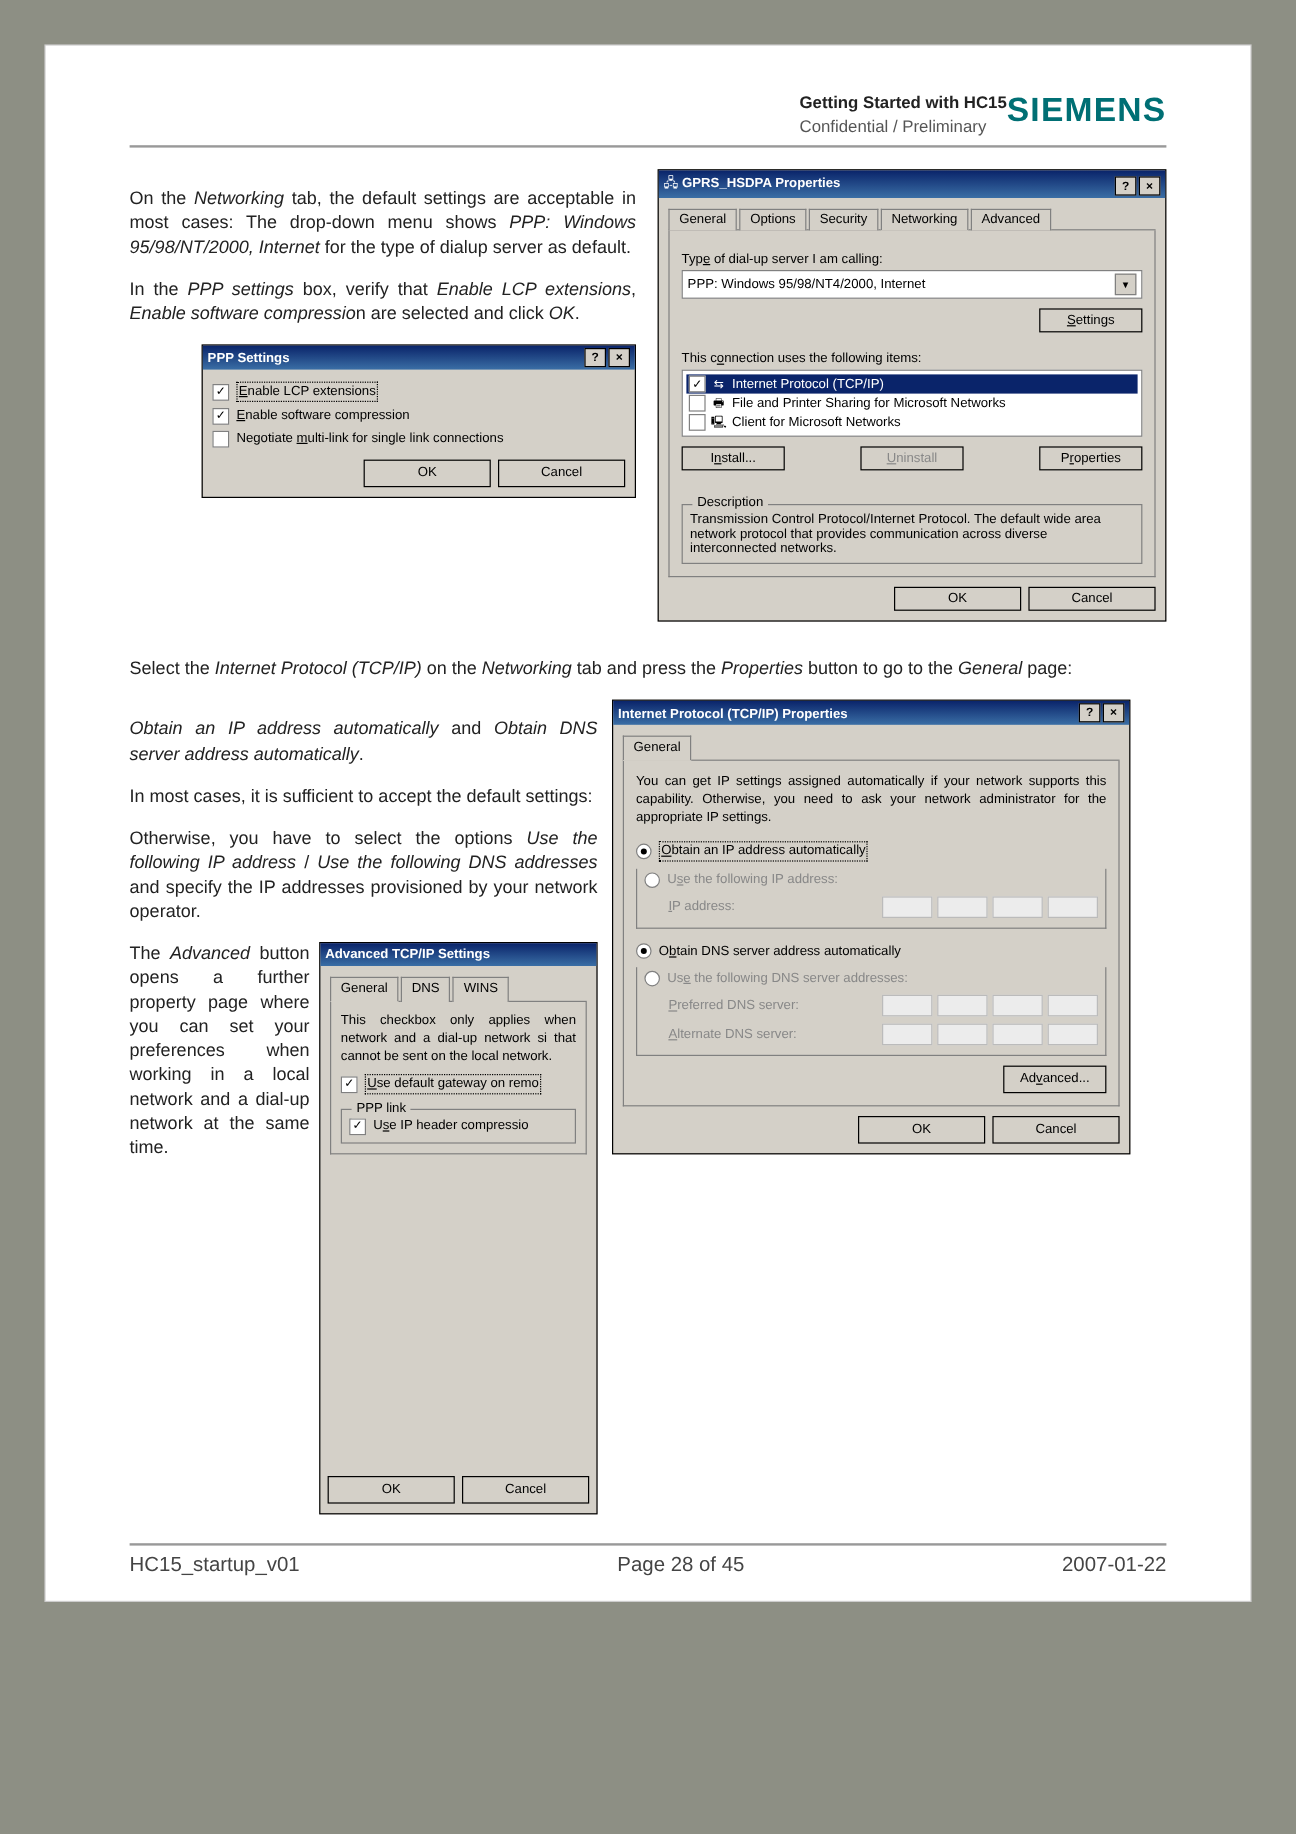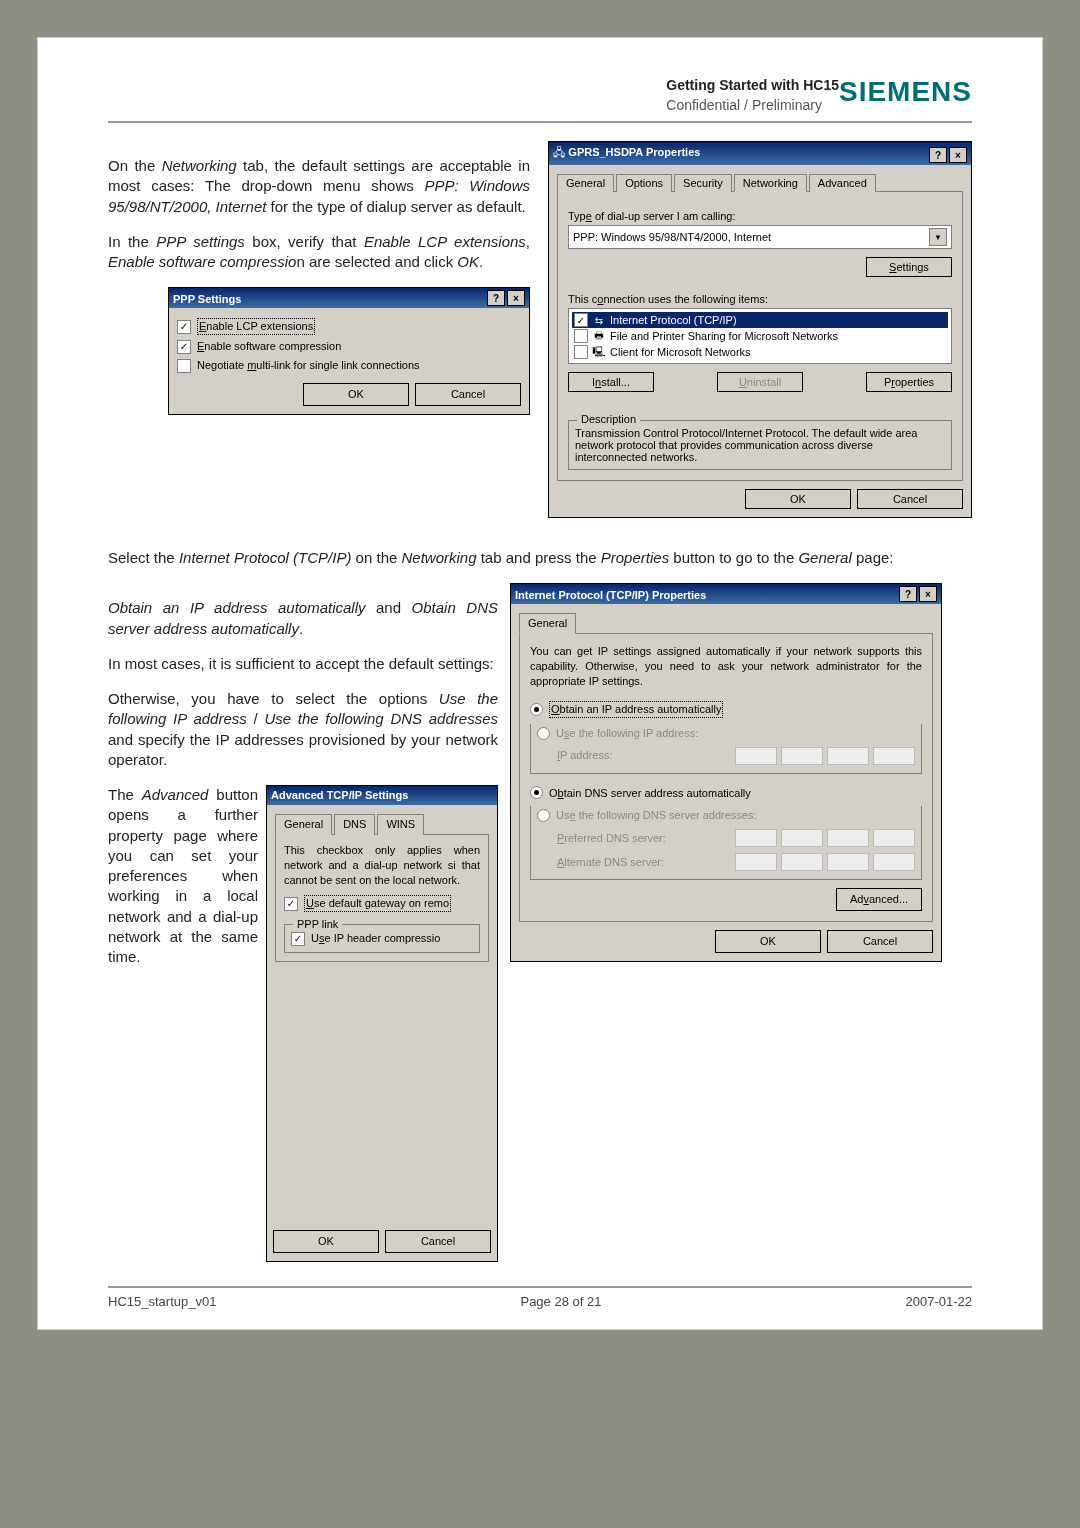--- a/index.html
+++ b/index.html
@@ -35,21 +35,21 @@
   .btn-row { display: flex; justify-content: flex-end; gap: 6px; margin-top: 8px; }
   .listbox { background: #fff; border: 1px solid #808080; padding: 3px; }
   .listbox .row { display: flex; align-items: center; gap: 4px; padding: 1px 2px; }
   .cb { width: 12px; height: 12px; border: 1px solid #808080; background: #fff; display: inline-flex; align-items: center; justify-content: center; font-size: 10px; color: #000; }
   .rd { width: 11px; height: 11px; border: 1px solid #808080; border-radius: 50%; background: #fff; display: inline-flex; align-items: center; justify-content: center; }
   .rd .dot { width: 5px; height: 5px; background: #000; border-radius: 50%; }
   .icon { width: 14px; height: 14px; display: inline-flex; align-items: center; justify-content: center; font-size: 10px; }
   .group { border: 1px solid #808080; padding: 6px; margin-top: 6px; position: relative; }
   .group-title { position: absolute; top: -8px; left: 8px; background: #d4d0c8; padding: 0 4px; }
   .selected-row { background: #0a246a; color: #fff; }
-  .footer { display: flex; justify-content: space-between; font-size: 13px; color: #444; border-top: 2px solid #999; padding-top: 6px; margin-top: 24px; }
+  .footer { display: flex; justify-content: space-between; font-size: 17px; color: #444; border-top: 2px solid #999; padding-top: 6px; margin-top: 24px; }
   .ppp-wrap { margin-left: 60px; margin-top: 8px; }
   .section2 { margin-top: 30px; }
   .left-block { width: 390px; }
   .tcpip-row { display: flex; gap: 0; }
   .adv-dlg { width: 230px; }
   .tcpip-dlg { width: 430px; }
   .ip-boxes { display: flex; gap: 4px; }
   .ip-boxes span { width: 40px; height: 16px; border: 1px solid #bbb; background: #ececec; display: inline-block; }
   .muted { color: #888; }
   .dotted { border: 1px dotted #000; padding: 0 1px; }
@@ -304,18 +304,18 @@
               <span class="btn" style="min-width:80px;">OK</span>
               <span class="btn" style="min-width:80px;">Cancel</span>
             </div>
           </div>
         </div>
       </div>
     </div>
 
     <div class="footer">
       <span>HC15_startup_v01</span>
-      <span>Page 28 of 21</span>
+      <span>Page 28 of 45</span>
       <span>2007-01-22</span>
     </div>
 
   </div>
 </div>
 
 </body></html>

